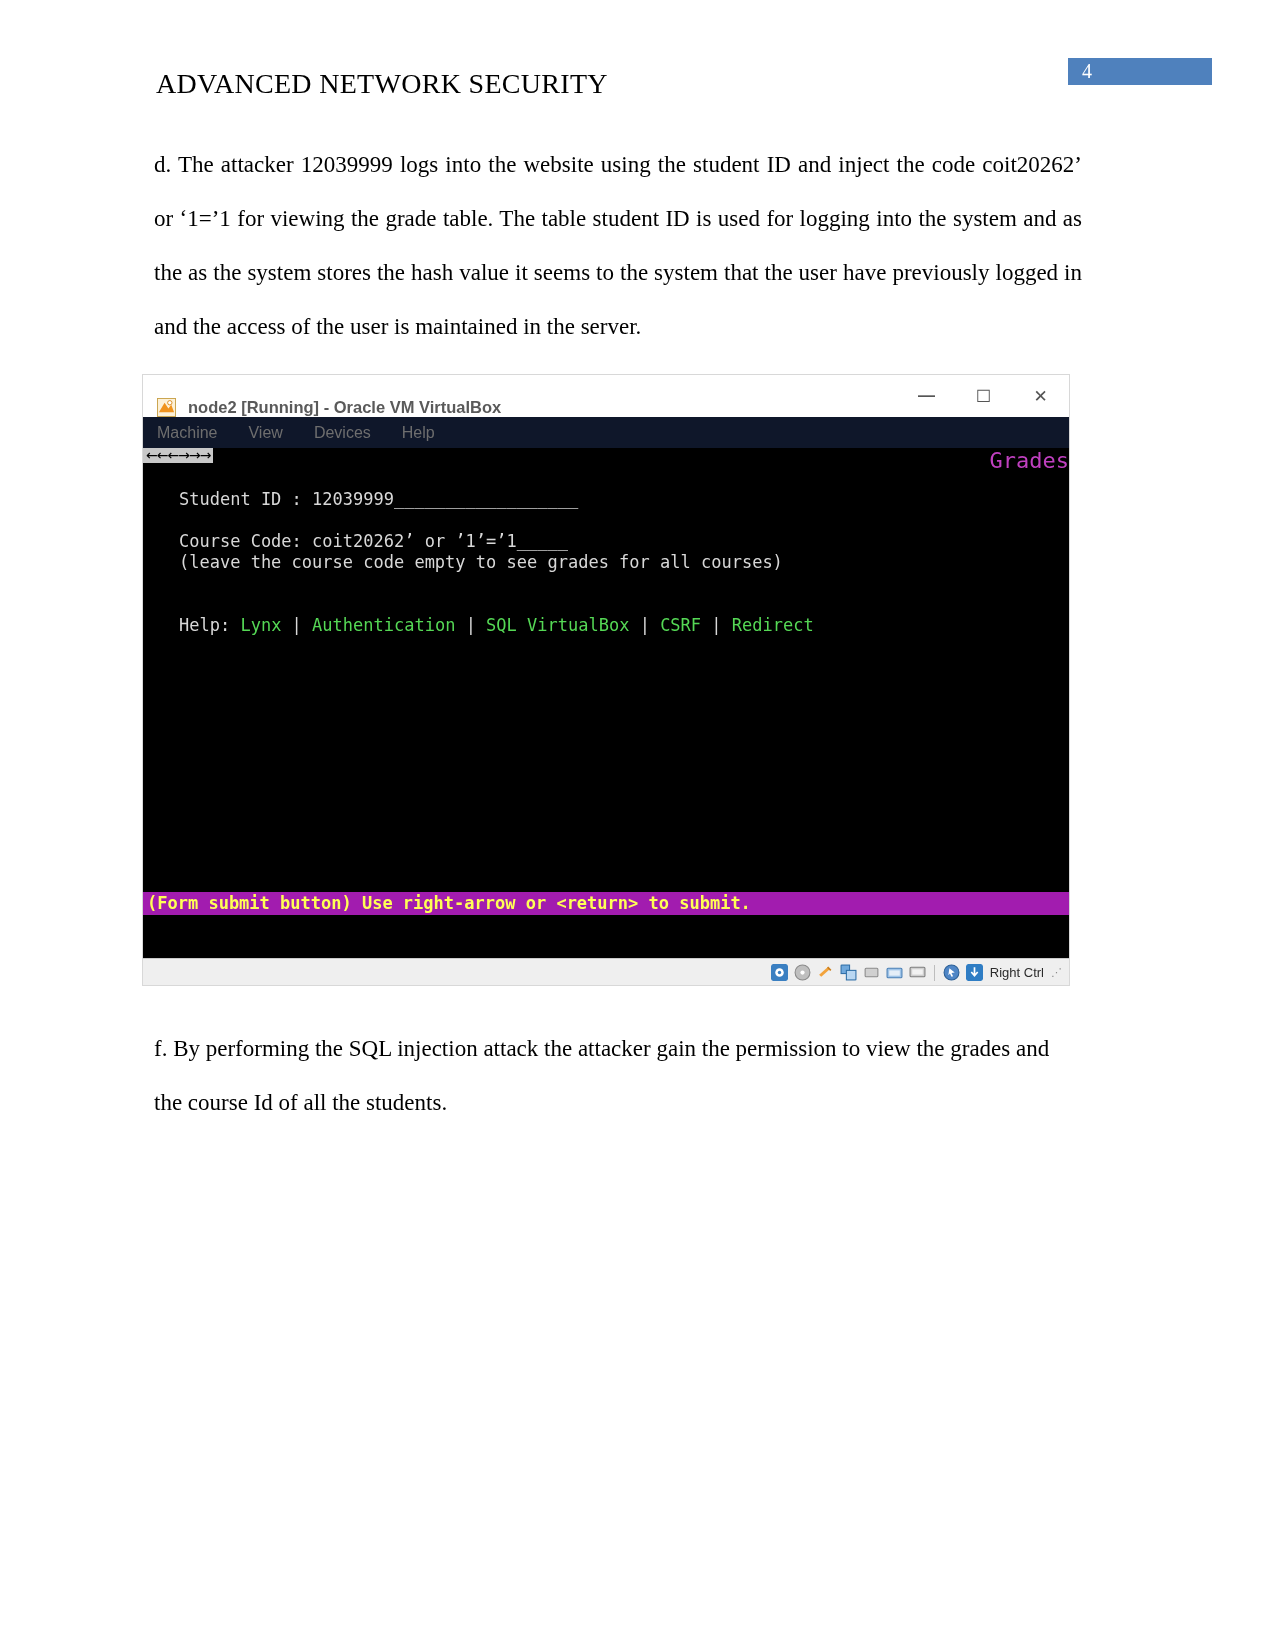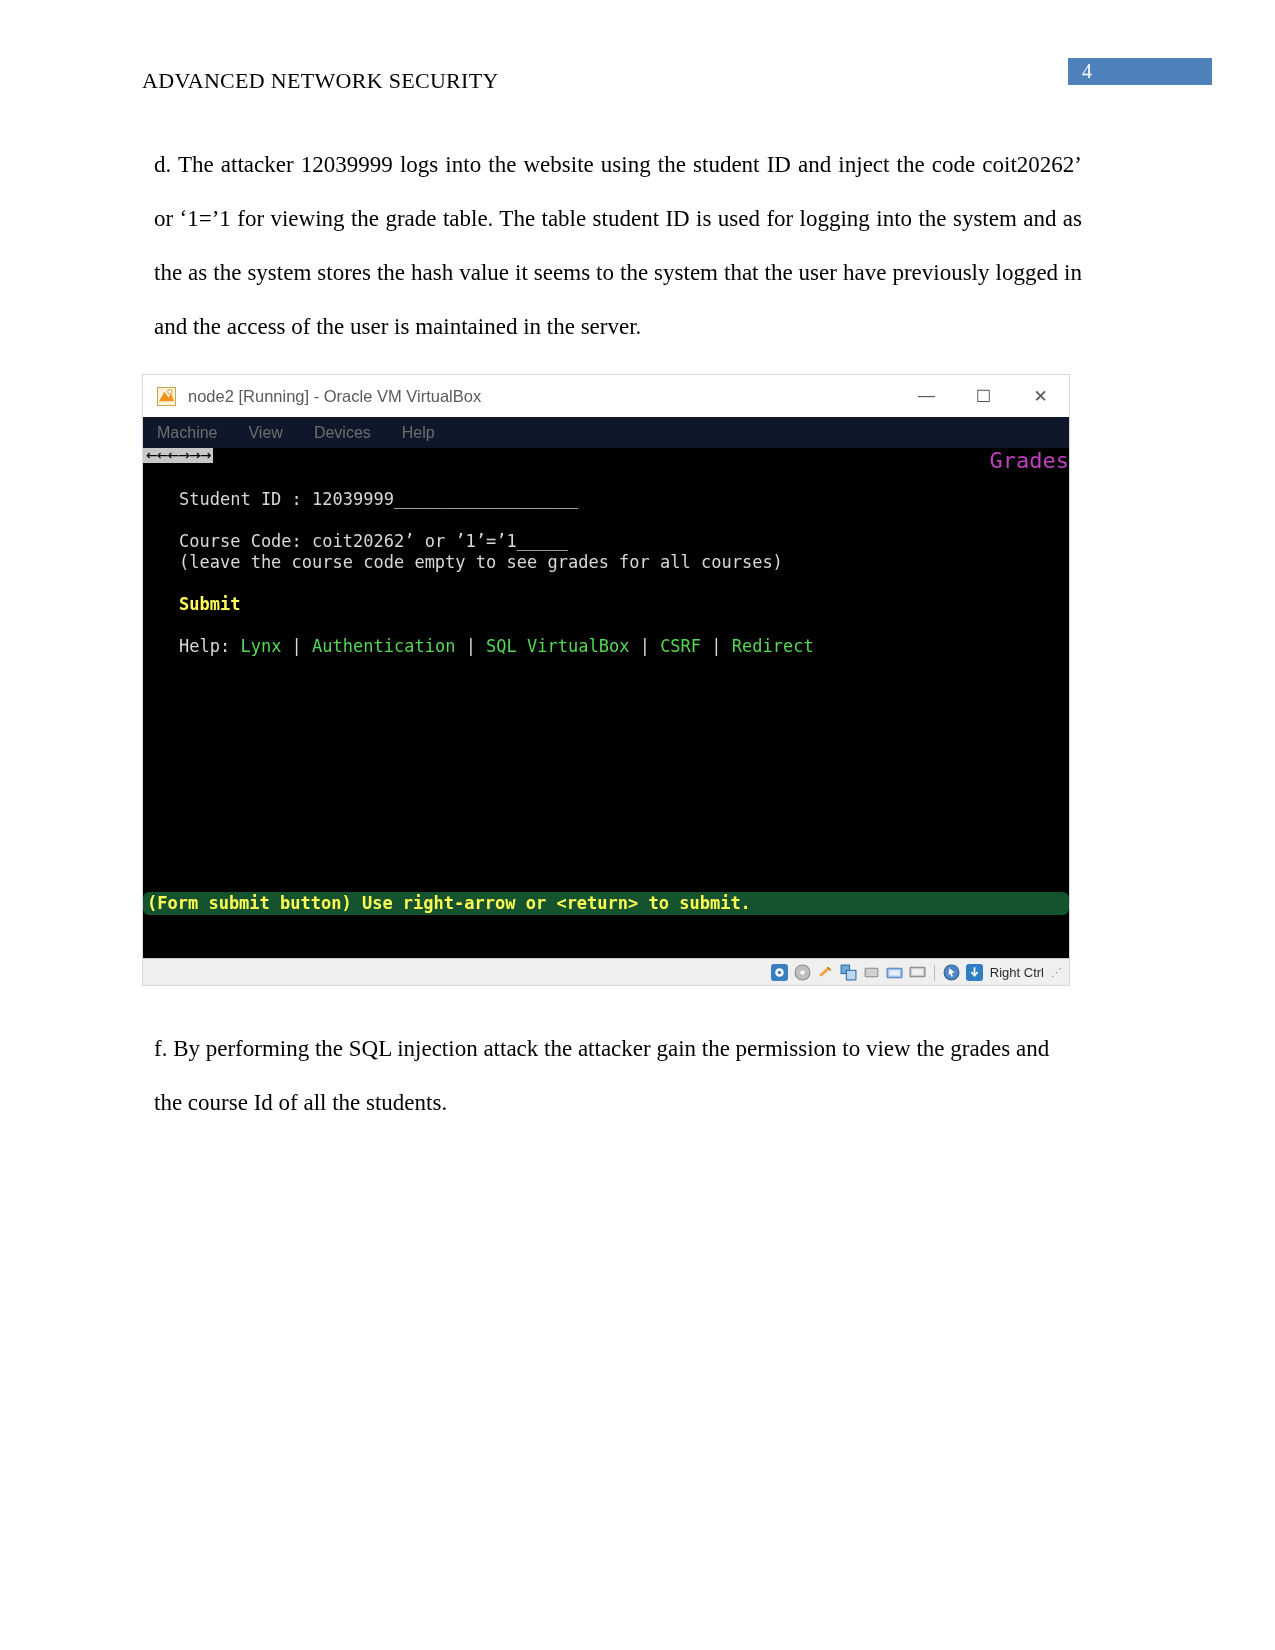--- a/index.html
+++ b/index.html
@@ -12,22 +12,22 @@
     height: 1650px;
     position: relative;
     font-family: "Liberation Serif", "DejaVu Serif", serif;
     overflow: hidden;
   }
 
   
   .page-header {
     position: absolute;
     top: 68px;
-    left: 142px;
-    font-size: 22px;
+    left: 156px;
+    font-size: 28px;
     color: #000000;
     letter-spacing: 0.3px;
     white-space: nowrap;
   }
   .page-number-badge {
     position: absolute;
     top: 58px;
     left: 1068px;
     width: 144px;
     height: 27px;
@@ -63,23 +63,24 @@
     background: #ffffff;
     border: 1px solid #d8d8d8;
     box-sizing: border-box;
     overflow: hidden;
   }
   .vbox-titlebar {
     position: relative;
     height: 42px;
     background: #ffffff;
     display: flex;
-    align-items: center;
+    align-items: flex-end;
     padding-left: 14px;
     box-sizing: border-box;
+    font-weight: bold;
   }
   .vbox-icon {
     width: 19px;
     height: 19px;
     margin-right: 12px;
     flex: none;
   }
   .vbox-title-text {
     font-family: "Liberation Sans", "DejaVu Sans", sans-serif;
     font-size: 16.5px;
@@ -165,29 +166,28 @@
   .c-yellow { color: #ffff55; font-weight: bold; }
   .c-green  { color: #55d855; }
   .c-sep    { color: #d8d8d8; }
 
   .lynx-statusbar {
     position: absolute;
     left: 0;
     right: 0;
     bottom: 43px;
     height: 23px;
-    background: #14532d;
+    background: #a21caf;
     color: #ffff55;
     font-weight: bold;
     font-size: 17px;
     line-height: 23px;
     white-space: pre;
     padding-left: 4px;
     box-sizing: border-box;
-    border-radius: 6px;
   }
   .lynx-helprow {
     position: absolute;
     left: 0;
     right: 0;
     bottom: 0;
     height: 43px;
     background: #000000;
     color: #d8d8d8;
     font-size: 17px;
@@ -277,21 +277,20 @@
 
       <div class="lynx-gap"></div>
 
       <div class="lynx-row"><span class="c-white">Student ID : </span><span class="c-white">12039999</span><span class="c-white">__________________</span></div>
       <div class="lynx-gap"></div>
 
       <div class="lynx-row"><span class="c-white">Course Code: </span><span class="c-white">coit20262’ or ’1’=’1</span><span class="c-white">_____</span></div>
       <div class="lynx-row c-white">(leave the course code empty to see grades for all courses)</div>
       <div class="lynx-gap"></div>
 
-      <div class="lynx-row"><span class="c-yellow">Submit</span></div>
       <div class="lynx-gap"></div>
 
       <div class="lynx-row"><span class="c-white">Help: </span><span class="c-green">Lynx</span><span class="c-sep"> | </span><span class="c-green">Authentication</span><span class="c-sep"> | </span><span class="c-green">SQL VirtualBox</span><span class="c-sep"> | </span><span class="c-green">CSRF</span><span class="c-sep"> | </span><span class="c-green">Redirect</span></div>
 
     </div>
 
     <div class="lynx-statusbar">(Form submit button) Use right-arrow or &lt;return&gt; to submit.</div>
 
     <div class="lynx-helprow">
       <div>  Arrow keys: Up and Down to move.  Right to follow a link; Left to go back.</div>

